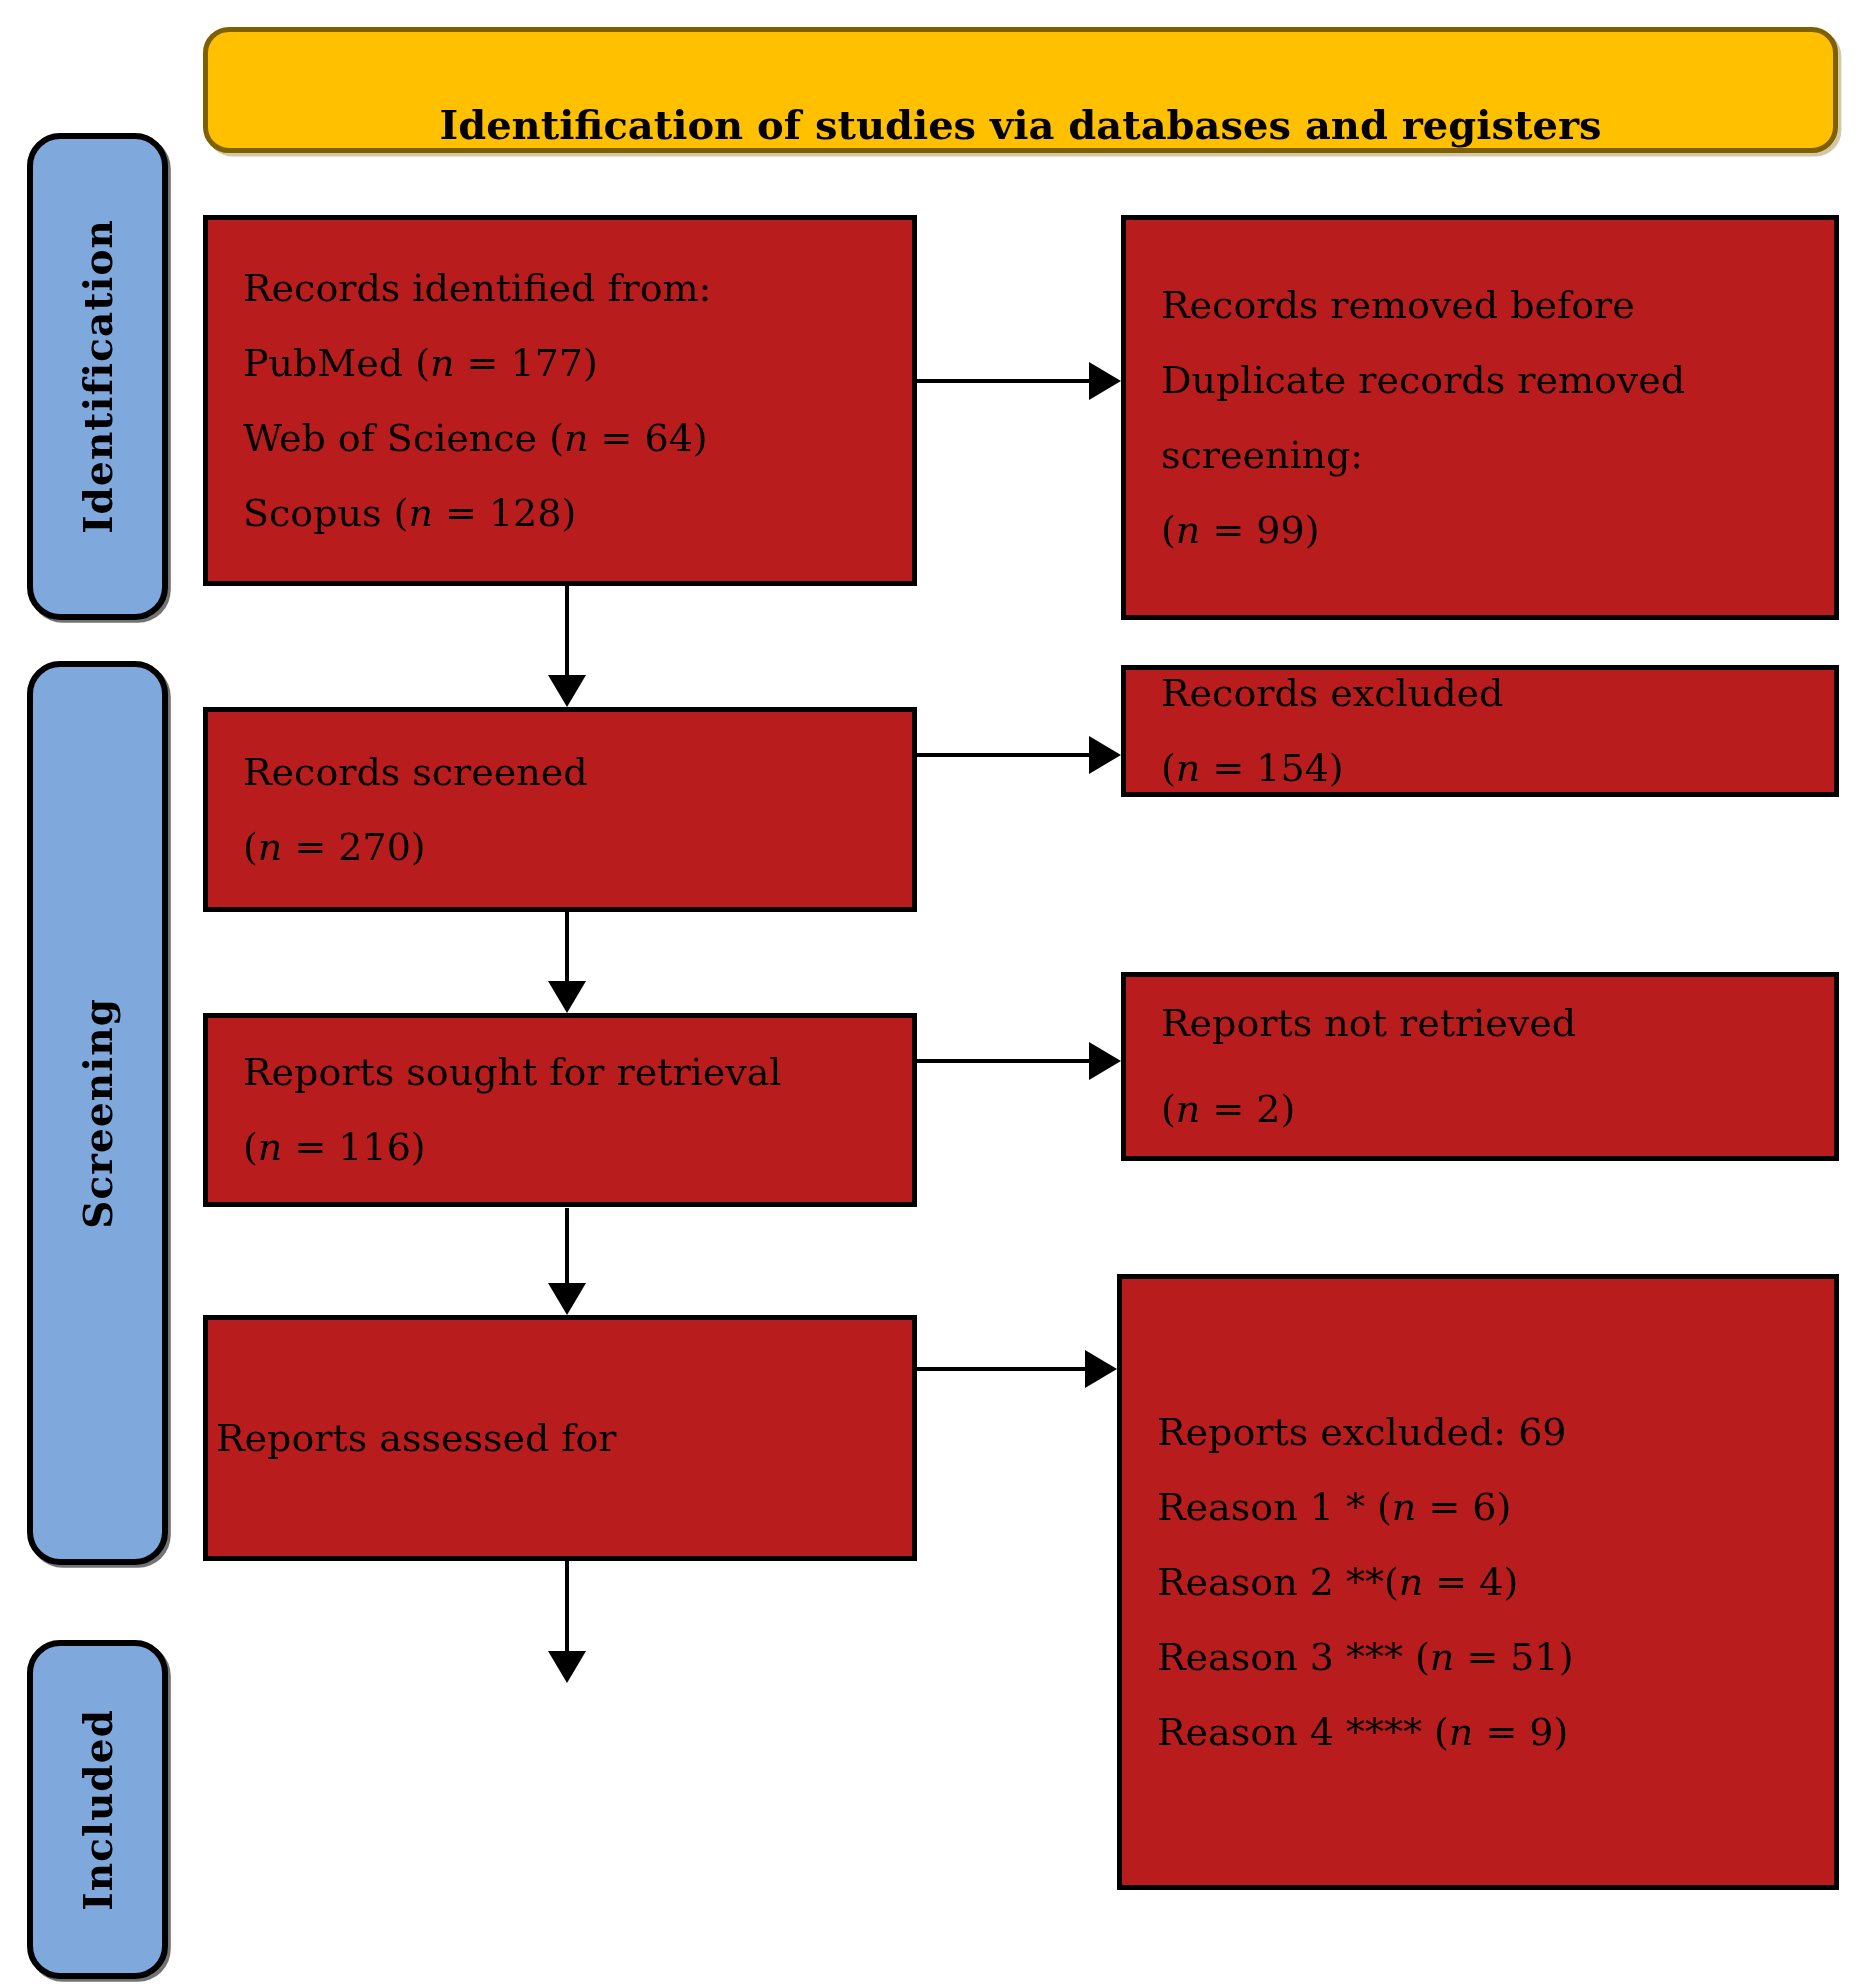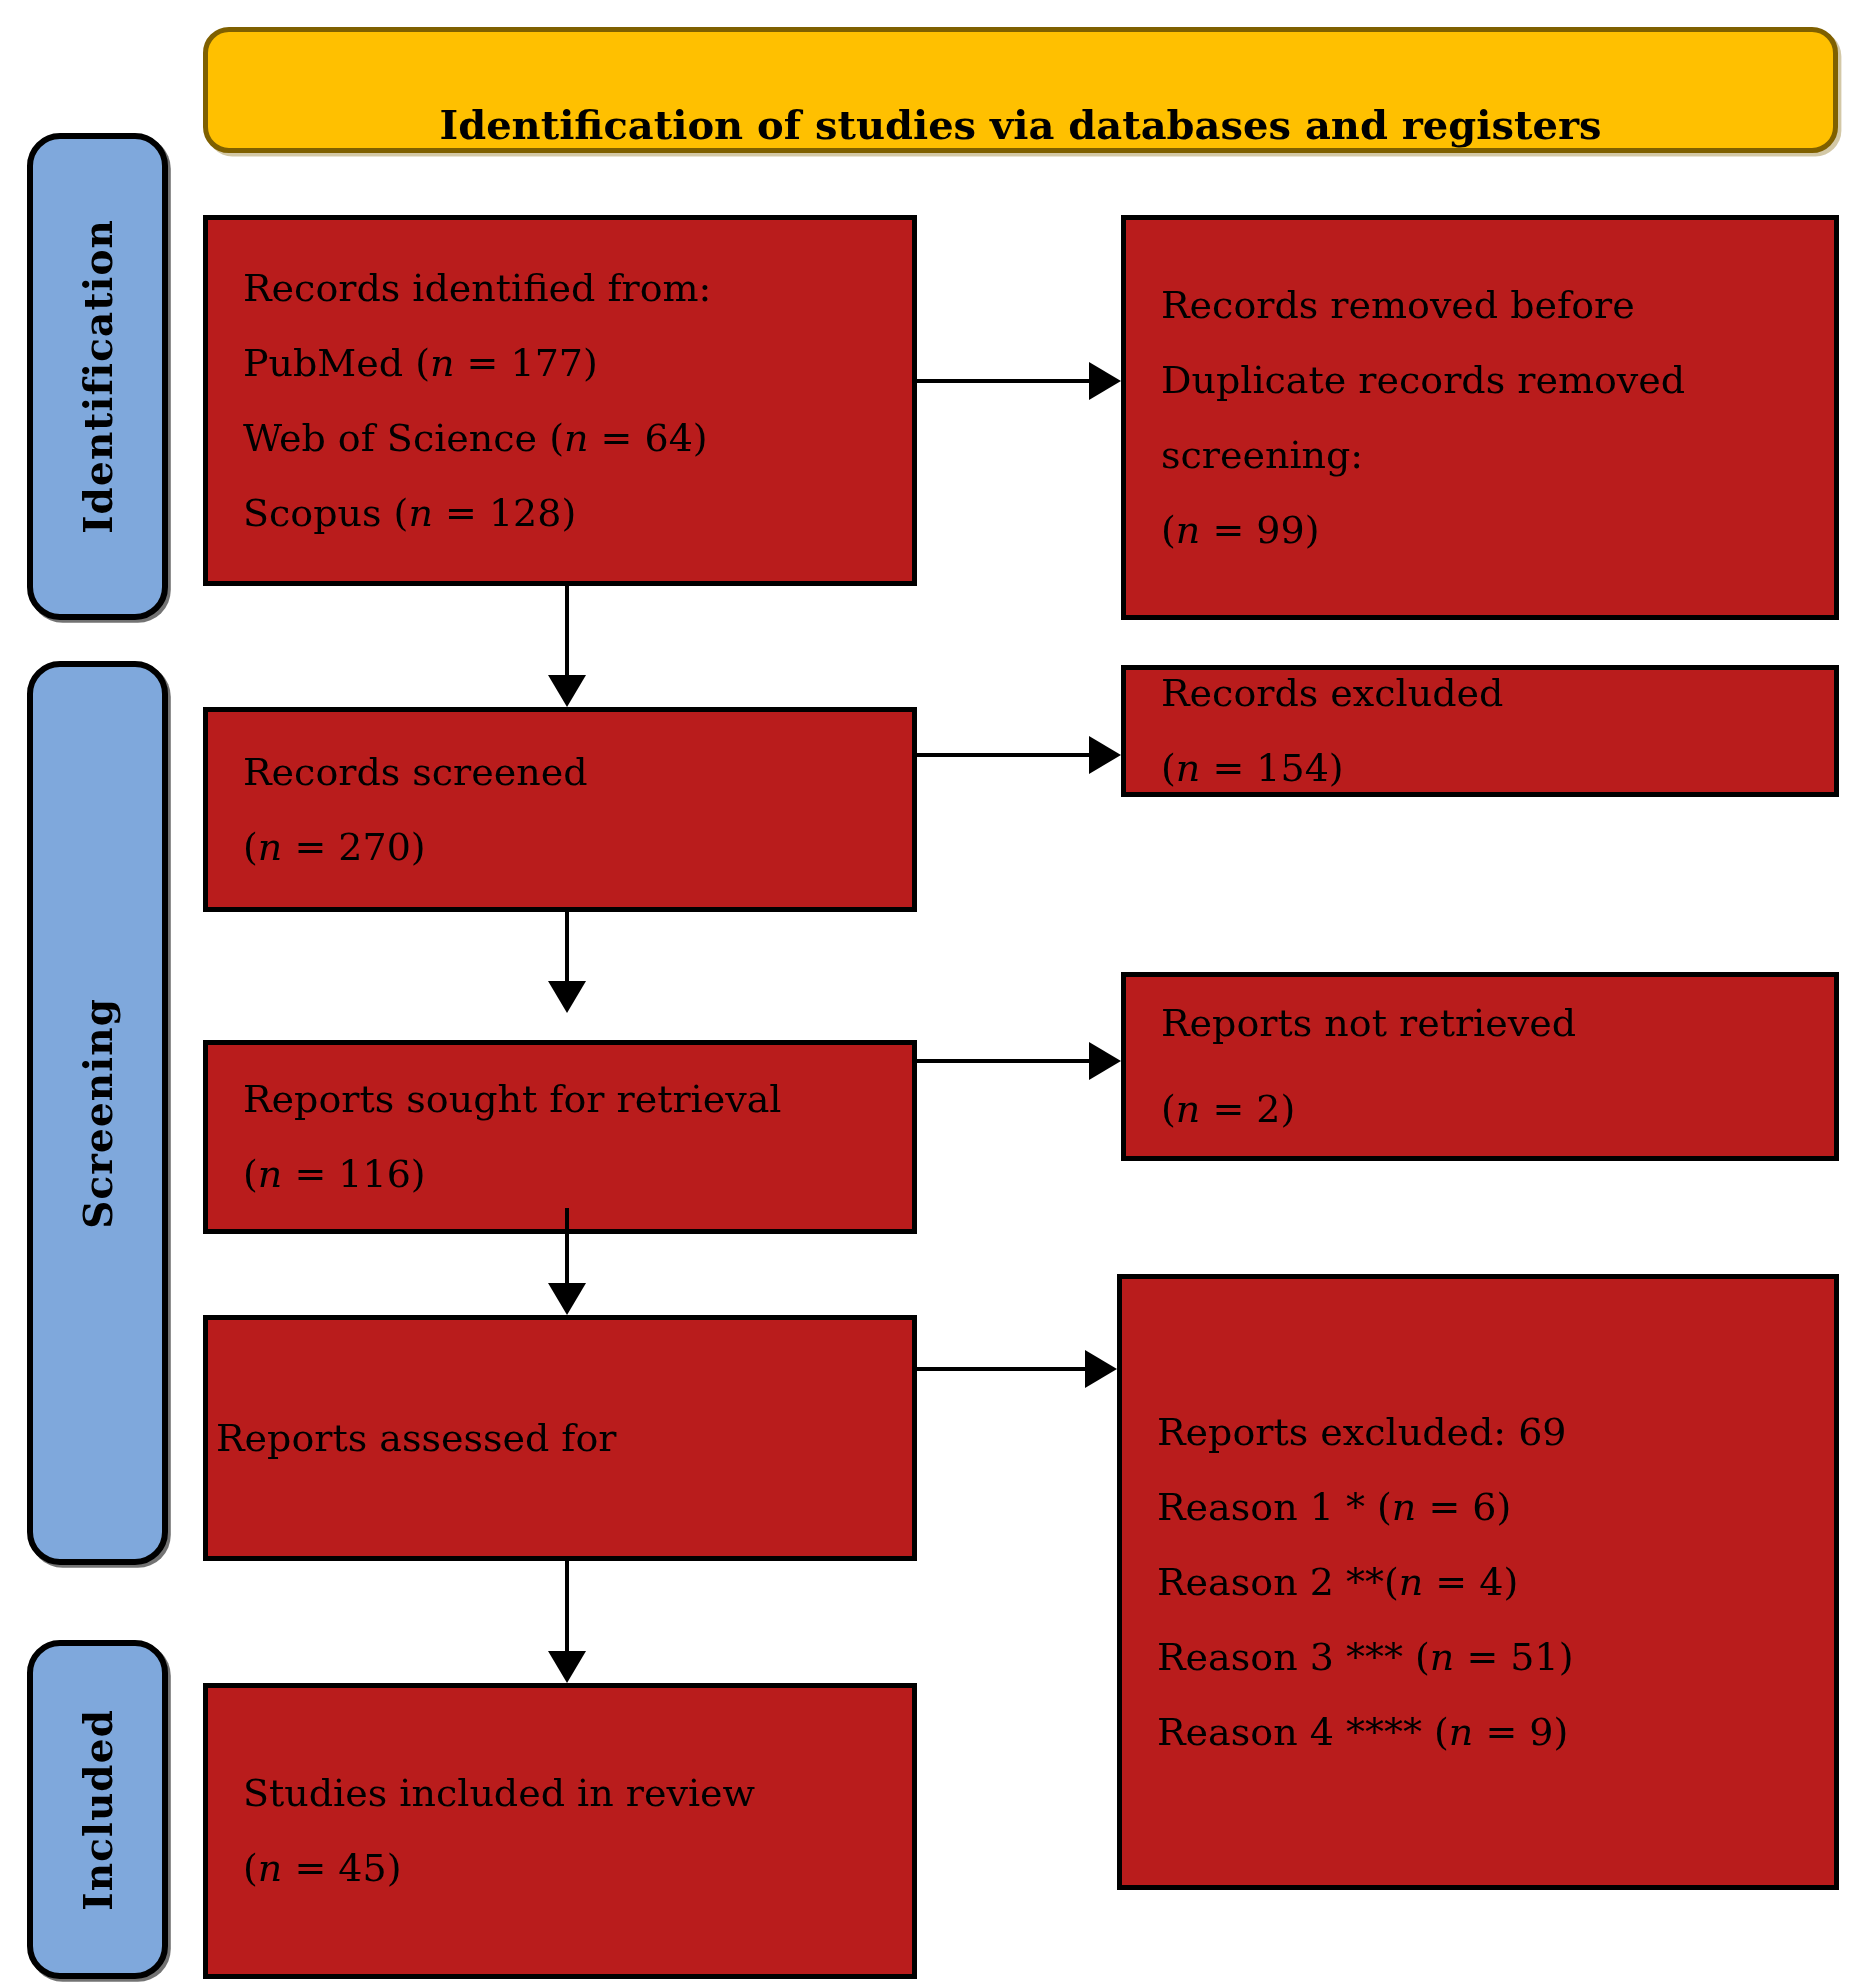--- a/index.html
+++ b/index.html
@@ -44,21 +44,21 @@
   .box {
     position: absolute; box-sizing: border-box;
     background: #b91c1c; border: 5.1px solid #000;
     display: flex; flex-direction: column; justify-content: center;
     padding: 5.7px 20.5px 5.7px 35px;
     font-size: 38px; line-height: 75px;
   }
   .box .line { white-space: nowrap; }
   #box-identified { left: 203px;  top: 215px;  width: 714px; height: 371px; }
   #box-screened   { left: 203px;  top: 707px; width: 714px; height: 205px; }
-  #box-sought     { left: 203px;  top: 1013px; width: 714px; height: 194px; margin-top: 27px; }
+  #box-sought     { left: 203px;  top: 1013px; width: 714px; height: 194px; }
   #box-assessed   { left: 203px;  top: 1315px; width: 714px; height: 246px; padding-left: 8px; }
   #box-included   { left: 203px;  top: 1683px; width: 714px; height: 296px; }
 
   #box-removed          { left: 1121px; top: 215px;  width: 718px; height: 405px; }
   #box-records-excluded { left: 1121px; top: 665px; width: 718px; height: 132px; }
   #box-not-retrieved    { left: 1121px; top: 972px; width: 718px; height: 189px; gap: 11px; }
   #box-reports-excluded { left: 1117px; top: 1274px; width: 722px; height: 616px; }
 
   
   .vline { position: absolute; width: 4px;  background: #000; }
@@ -125,24 +125,20 @@
 
   <div class="box" id="box-sought">
     <div class="line">Reports sought for retrieval</div>
     <div class="line">(<i>n</i> = 116)</div>
   </div>
 
   <div class="box" id="box-assessed">
     <div class="line">Reports assessed for</div>
   </div>
 
-  <div class="box" id="box-included">
-    <div class="line">Studies included in review</div>
-    <div class="line">(<i>n</i> = 45)</div>
-  </div>
 
   <div class="box" id="box-removed">
     <div class="line">Records removed before</div>
     <div class="line">Duplicate records removed</div>
     <div class="line">screening:</div>
     <div class="line">(<i>n</i> = 99)</div>
   </div>
 
   <div class="box" id="box-records-excluded">
     <div class="line">Records excluded</div>

